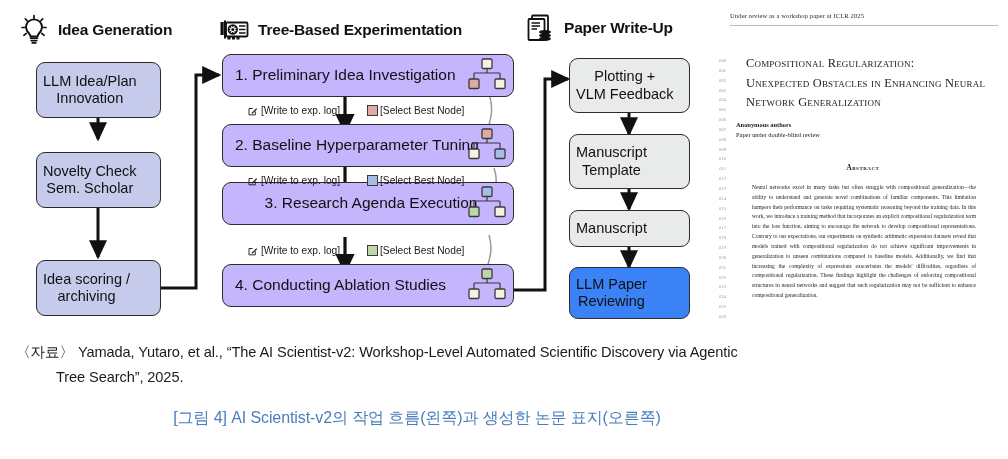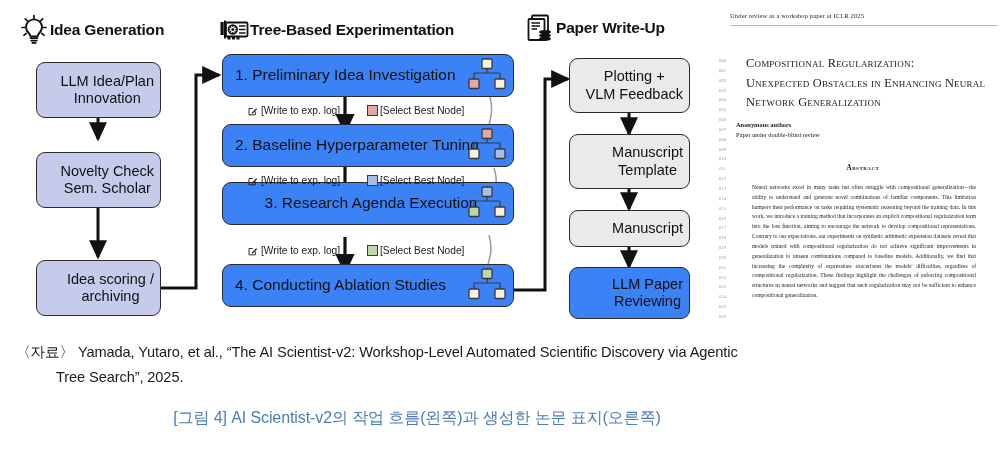--- a/index.html
+++ b/index.html
@@ -4,34 +4,34 @@
 <style>
   html,body{margin:0;padding:0;}
   body{
     width:1008px;height:459px;background:#ffffff;
     font-family:"Liberation Sans", sans-serif;
     color:#111;overflow:hidden;position:relative;
   }
   #figure{position:absolute;left:0;top:0;width:1008px;height:330px;}
 
   
-  .col-header{position:absolute;display:flex;align-items:center;gap:0;}
+  .col-header{position:absolute;display:flex;align-items:center;gap:8px;}
   .col-header .hdr-label{font-size:15.5px;font-weight:bold;letter-spacing:-0.2px;color:#111;white-space:nowrap;}
   .hdr-icon{width:32px;height:32px;flex:0 0 32px;display:block;}
 
   
   .node{
     position:absolute;box-sizing:border-box;
     border:1.6px solid #2b2b2b;border-radius:9px;
-    display:flex;align-items:center;justify-content:flex-end;
+    display:flex;align-items:center;justify-content:flex-start;
     text-align:center;line-height:1.18;color:#111;
   }
   .node .lbl{display:block;padding:0 6px;}
   .blue{background:#c6cbeb;}
-  .tan {background:#3b82f6;}
+  .tan {background:#c4b5fd;}
   .grey{background:#e9eaea;}
   .green{background:#3b82f6;}
 
   .idea-box{width:125px;font-size:14.5px;}
   .stage-box{width:292px;height:43px;font-size:15.5px;justify-content:flex-start;}
   .stage-box .lbl{padding-left:12px;text-align:left;}
   .paper-box{width:121px;font-size:14.5px;}
 
   
   .annot{position:absolute;display:flex;align-items:center;font-size:10.2px;color:#1a1a1a;white-space:nowrap;}

